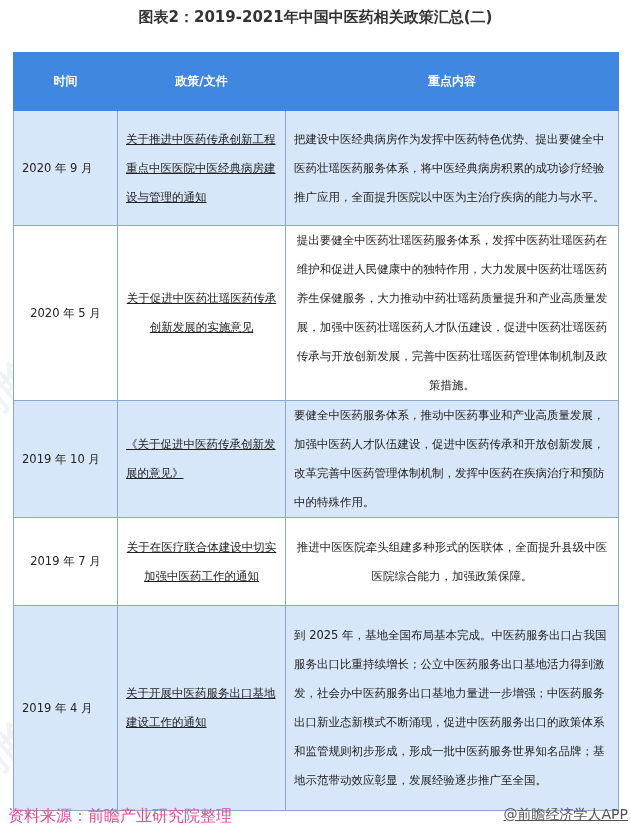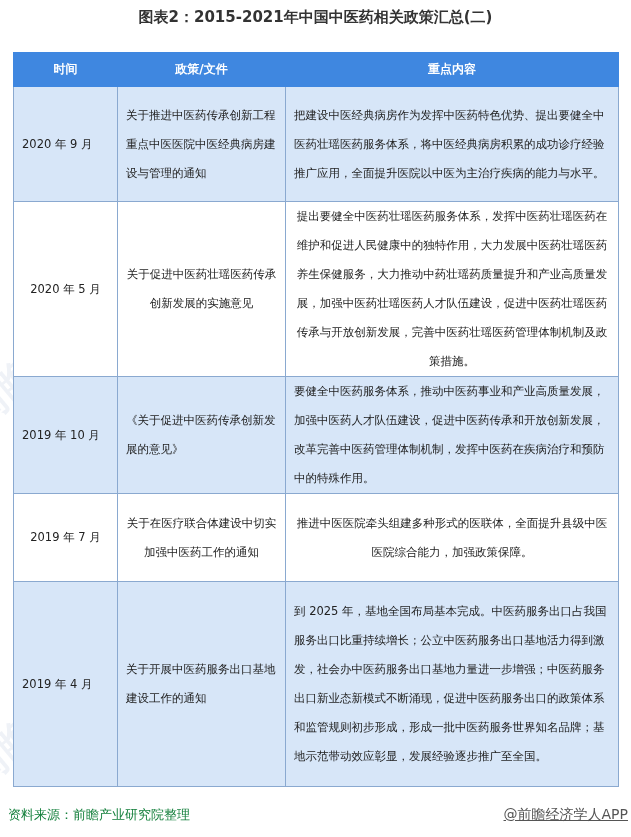--- a/index.html
+++ b/index.html
@@ -13,52 +13,52 @@
     text-align: center; font-size: 15px; font-weight: bold; color: #333;
     letter-spacing: 0;
   }
   table.policy {
     position: absolute; left: 13px; top: 52px; width: 605px;
     border-collapse: collapse; table-layout: fixed;
   }
   table.policy th {
     background: #3f87e0; color: #ffffff; height: 33px;
     font-size: 12px; font-weight: bold; text-align: center;
-    border: 1px solid #3f87e0; padding: 0;
+    border: 1px solid #3f87e0; padding: 12px;
   }
   table.policy td {
     border: 1px solid #8aa9d0;
     font-size: 11.5px; color: #222; vertical-align: middle;
     padding: 0 8px; line-height: 29px;
   }
   table.policy tr.shade td { background: #d7e6f8; }
   table.policy tr.plain td { background: #ffffff; text-align: center; }
   td.date { padding-left: 8px; white-space: nowrap; margin-left: 10px; }
-  td.doc { padding: 0 8px; }
+  td.doc { padding: 0 8px; text-decoration: underline; }
   td.content { padding: 0 8px; }
   .source {
-    position: absolute; left: 8px; top: 806px; font-size: 13px; color: #15803d;
+    position: absolute; left: 8px; top: 806px; font-size: 16px; color: #ec4899;
   }
   .credit {
     position: absolute; right: 3px; top: 806px; font-size: 14px; color: #555; text-decoration: underline;
   }
   .watermark {
     position: absolute; color: rgba(150,170,200,0.15); font-size: 40px; font-weight: bold;
     transform: rotate(-40deg); pointer-events: none; white-space: nowrap;
   }
 </style>
 </head>
 <body>
 
 <div class="watermark" style="left:330px; top:130px;">前瞻产业研究院</div>
 <div class="watermark" style="left:-60px; top:300px;">前瞻产业研究院</div>
 <div class="watermark" style="left:330px; top:470px;">前瞻产业研究院</div>
 <div class="watermark" style="left:-60px; top:660px;">前瞻产业研究院</div>
 
-<div class="title">图表2：2015-2021年中国中医药相关政策汇总(二)</div>
+<div class="title">图表2：2019-2021年中国中医药相关政策汇总(二)</div>
 
 <table class="policy">
   <colgroup>
     <col style="width:104px">
     <col style="width:168px">
     <col style="width:333px">
   </colgroup>
   <thead>
     <tr>
       <th>时间</th>

